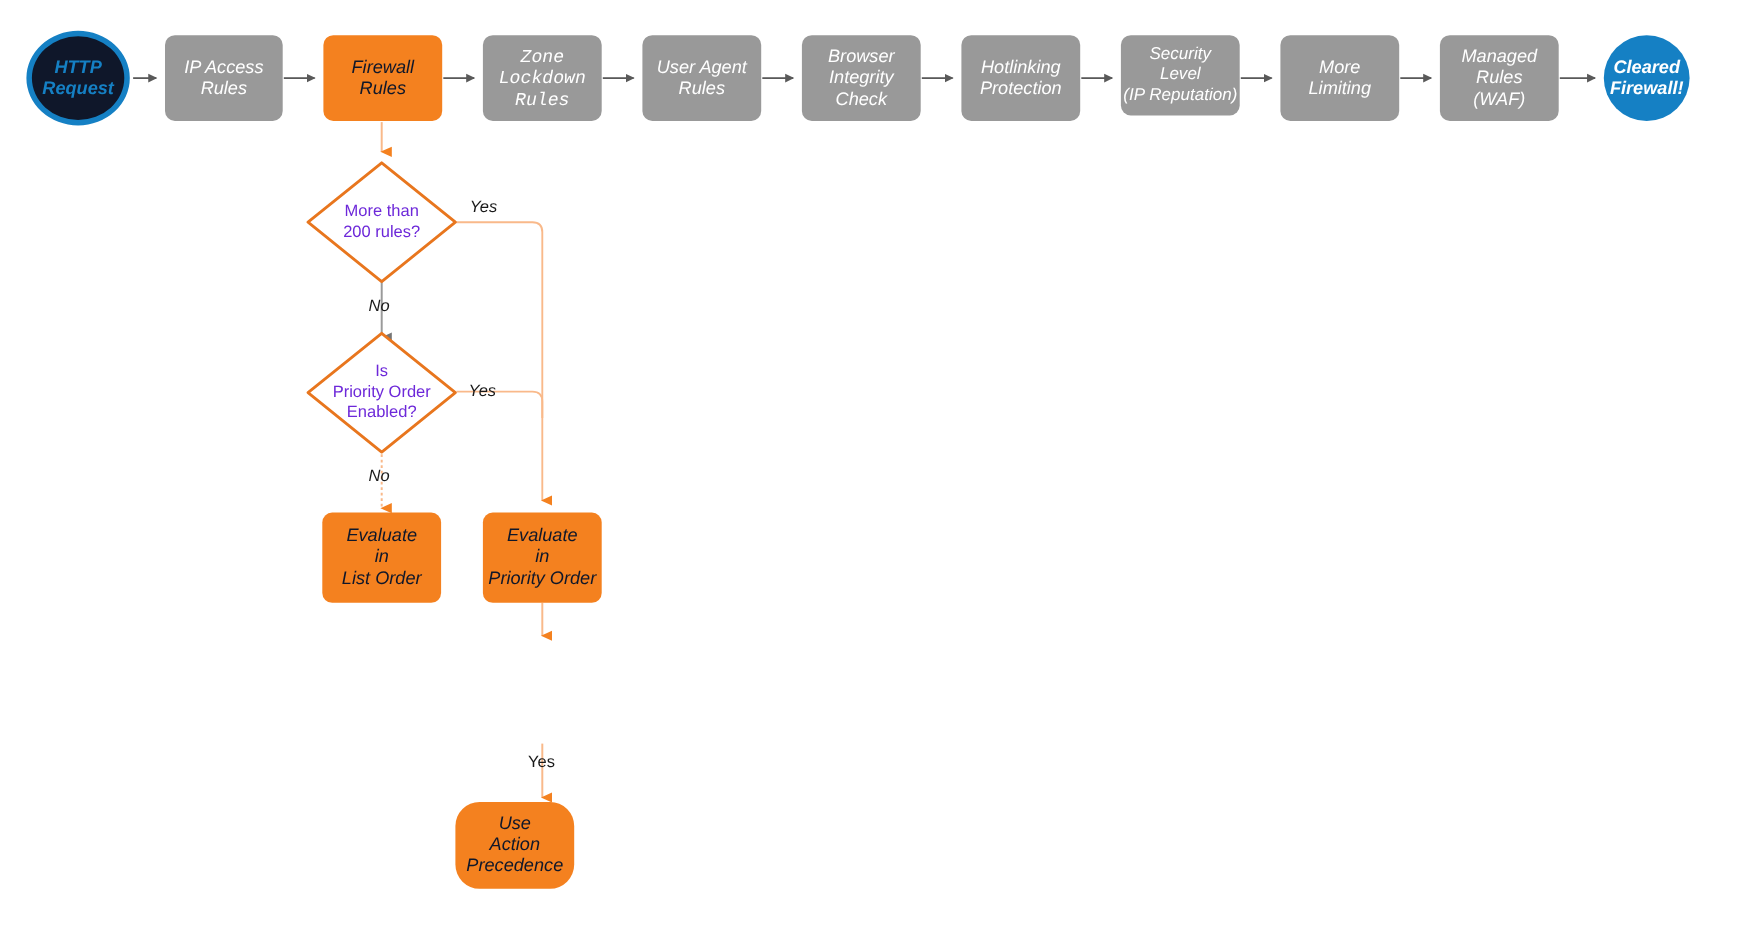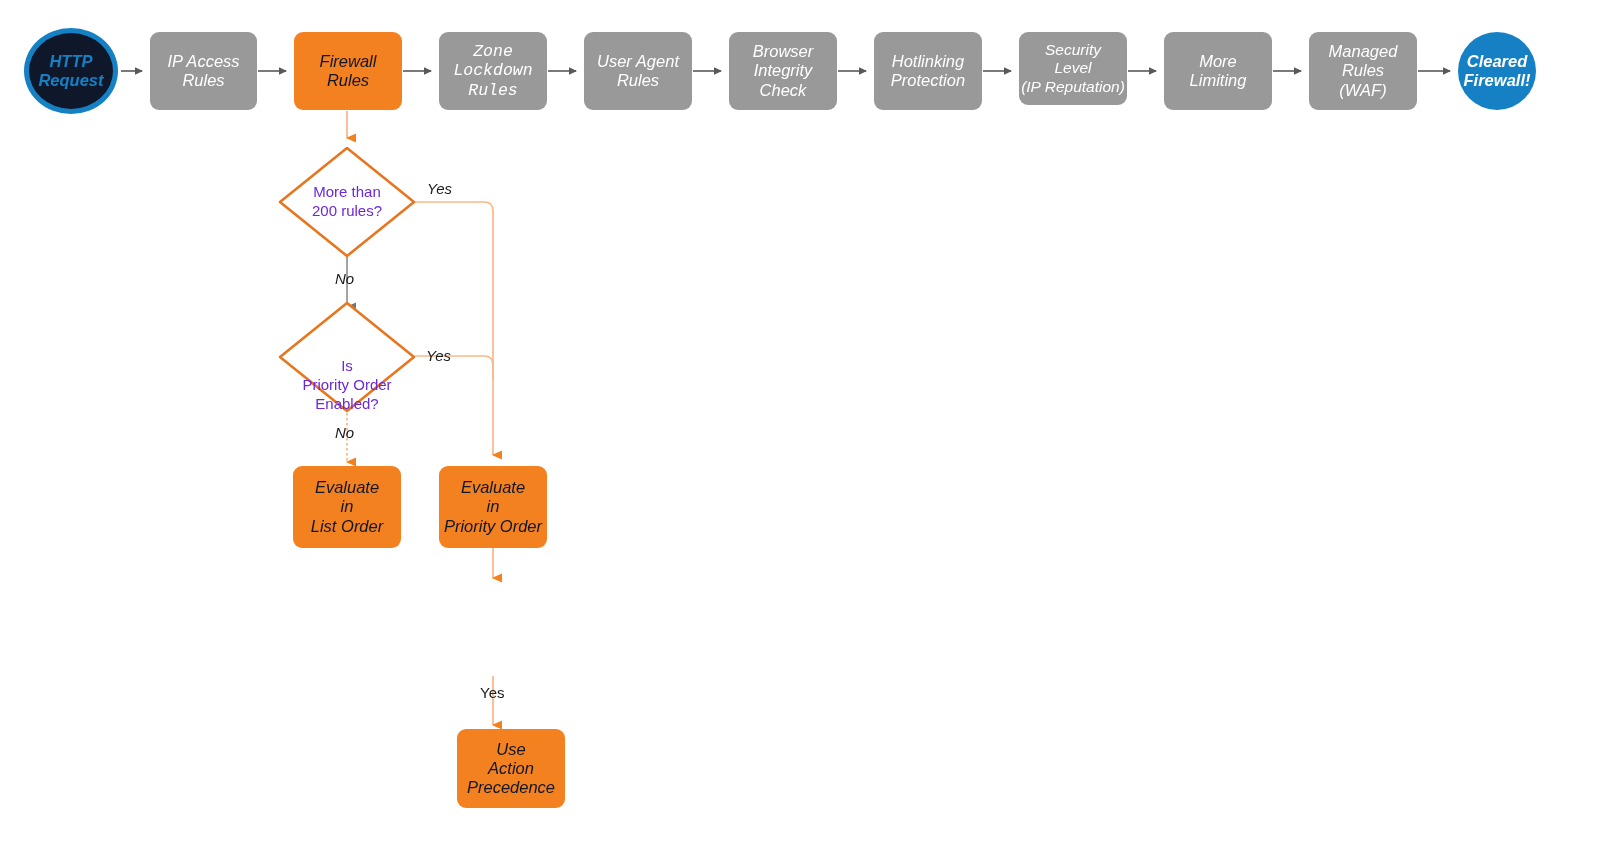--- a/index.html
+++ b/index.html
@@ -261,21 +261,21 @@
   <div class="diamond" style="left:277px; top:145px; width:140px; height:114px;">
     <svg class="dshape" viewBox="0 0 140 114" preserveAspectRatio="none">
       <polygon points="70,3 137,57 70,111 3,57" fill="#ffffff" stroke="#E8761E" stroke-width="2.6" stroke-linejoin="round"></polygon>
     </svg>
     <div class="dlabel">
       <span class="nl">More than</span>
       <span class="nl">200 rules?</span>
     </div>
   </div>
 
-  <div class="diamond" style="left:277px; top:300px; width:140px; height:114px;align-items:flex-end;">
+  <div class="diamond" style="left:277px; top:300px; width:140px; height:114px;">
     <svg class="dshape" viewBox="0 0 140 114" preserveAspectRatio="none">
       <polygon points="70,3 137,57 70,111 3,57" fill="#ffffff" stroke="#E8761E" stroke-width="2.6" stroke-linejoin="round"></polygon>
     </svg>
     <div class="dlabel">
       <span class="nl">Is</span>
       <span class="nl">Priority Order</span>
       <span class="nl">Enabled?</span>
     </div>
   </div>
 
@@ -289,21 +289,21 @@
   </div>
 
   <div class="node box box-orange" style="left:439px; top:466px; width:108px; height:82px;">
     <div>
       <span class="nl">Evaluate</span>
       <span class="nl">in</span>
       <span class="nl">Priority Order</span>
     </div>
   </div>
 
-  <div class="node box box-orange" style="left:457px; top:729px; width:108px; height:79px;">
+  <div class="node box box-orange" style="left:414px; top:729px; width:108px; height:79px;border-radius:22px;">
     <div>
       <span class="nl">Use</span>
       <span class="nl">Action</span>
       <span class="nl">Precedence</span>
     </div>
   </div>
 
   <span class="edge-label" style="left:427px; top:180px;">Yes</span>
 
   <span class="edge-label" style="left:335px; top:270px;">No</span>

